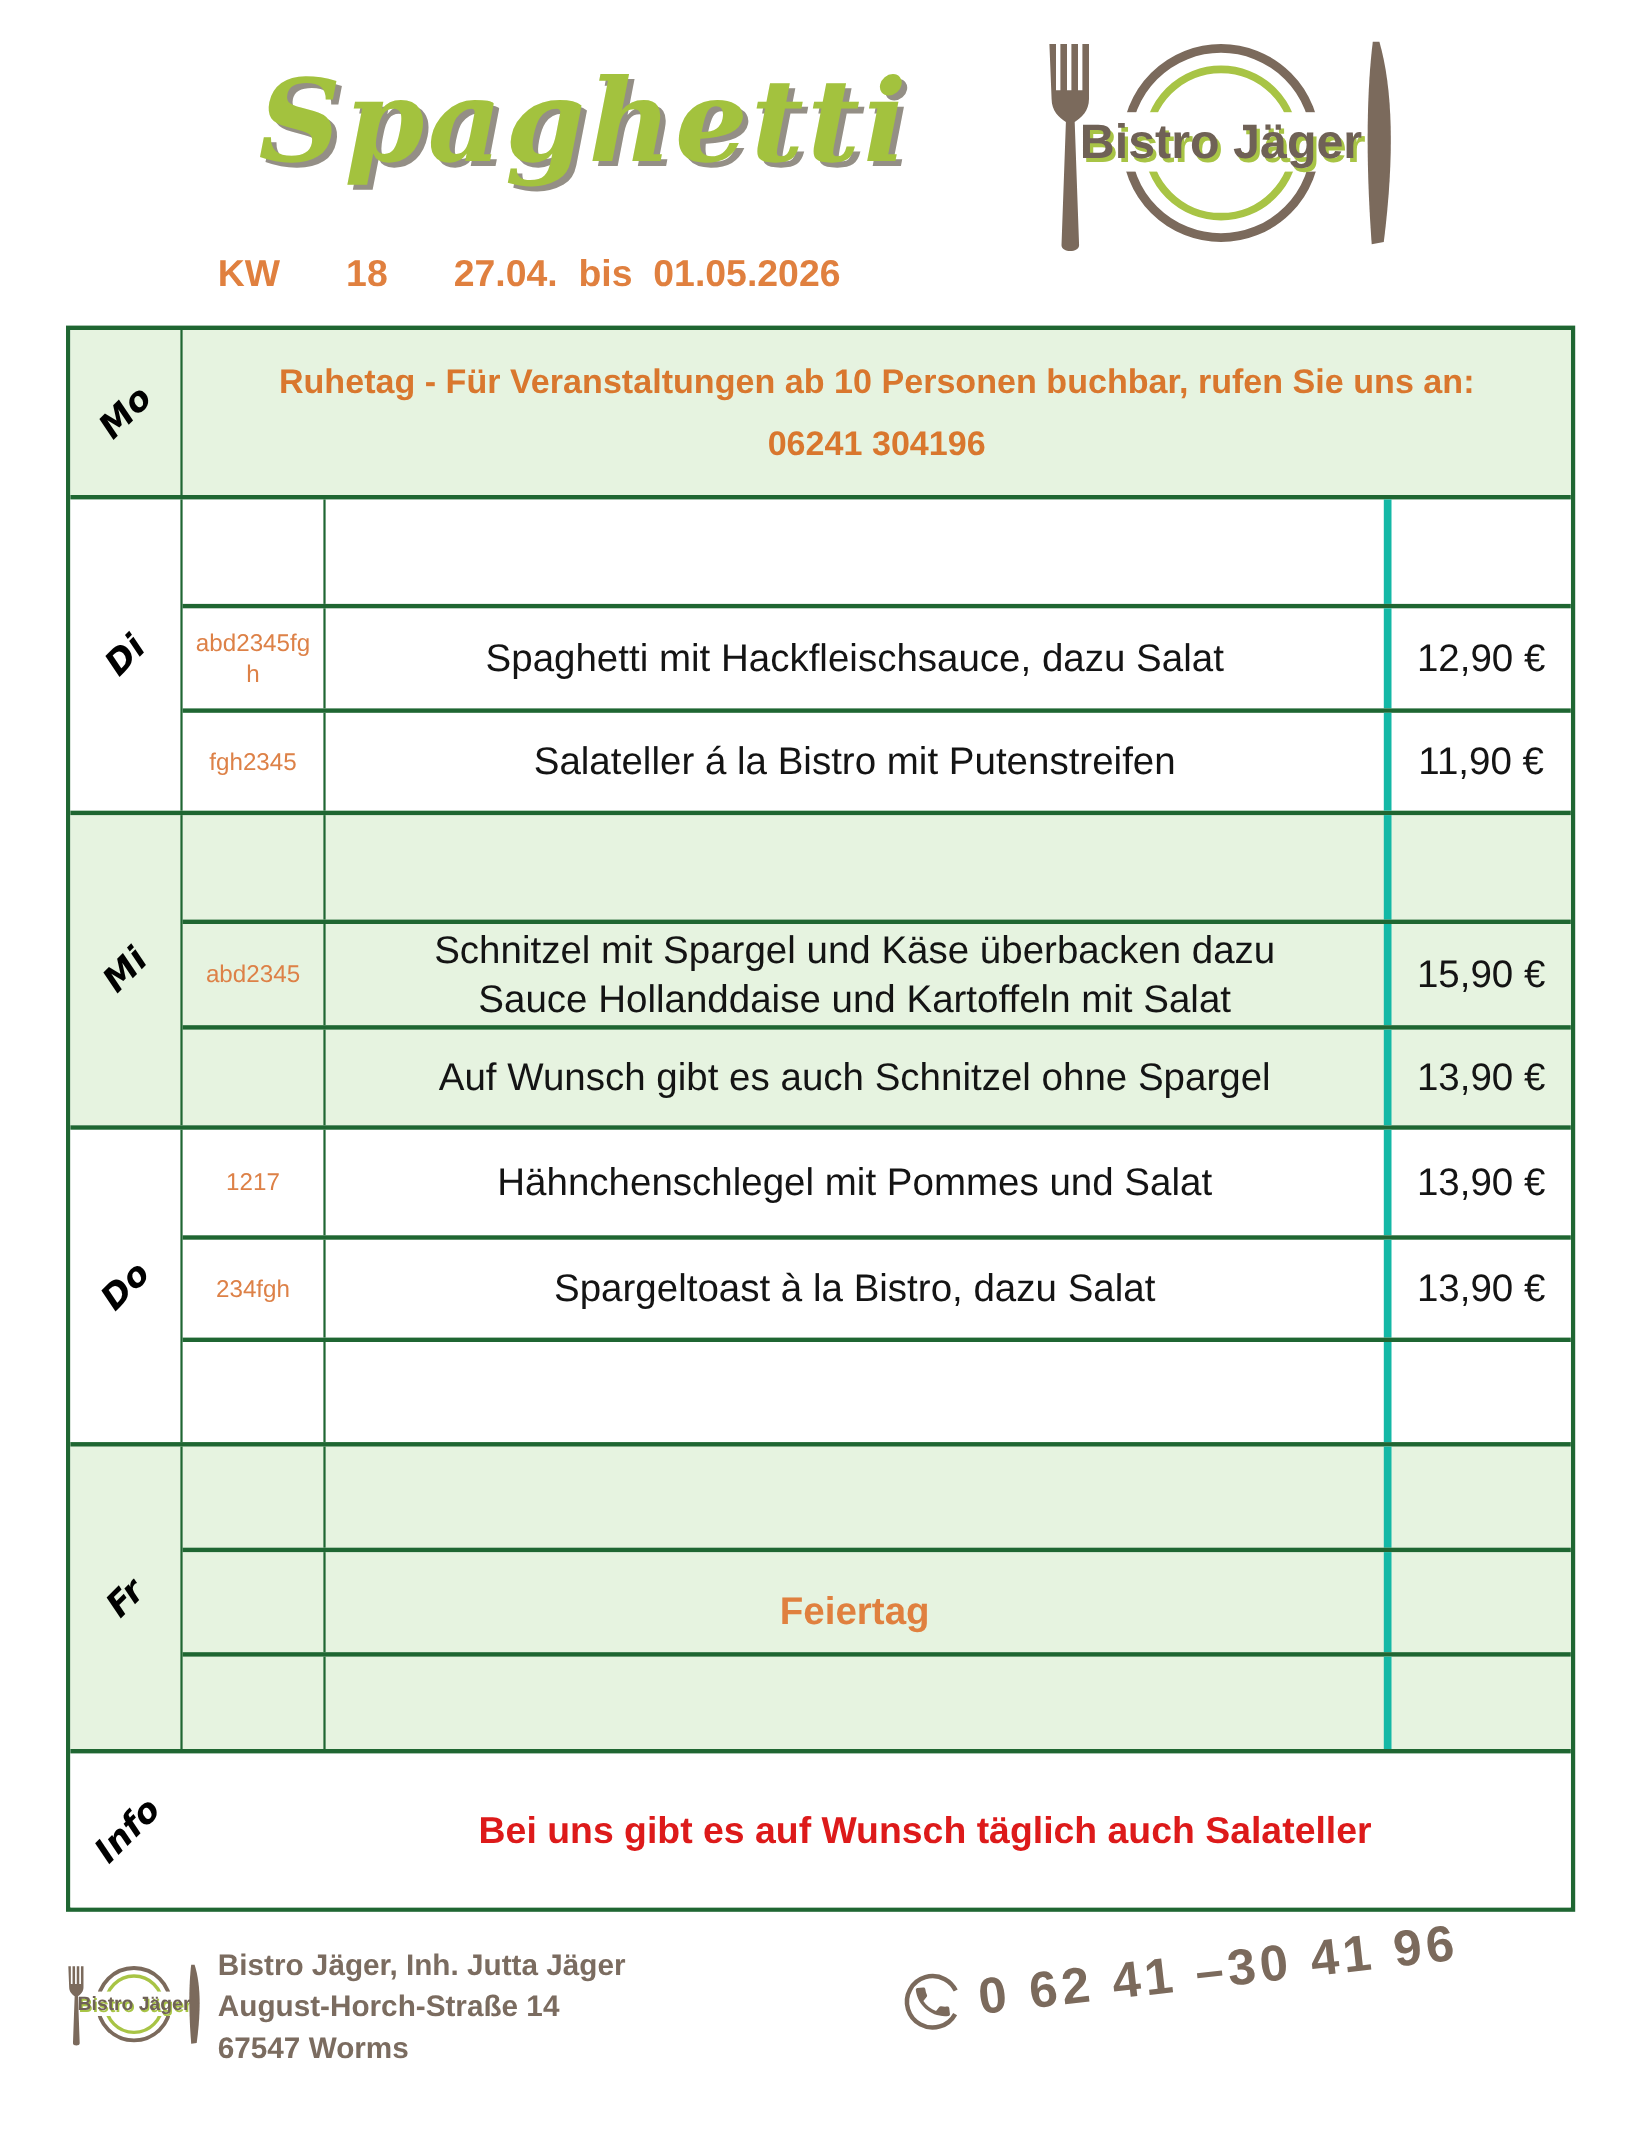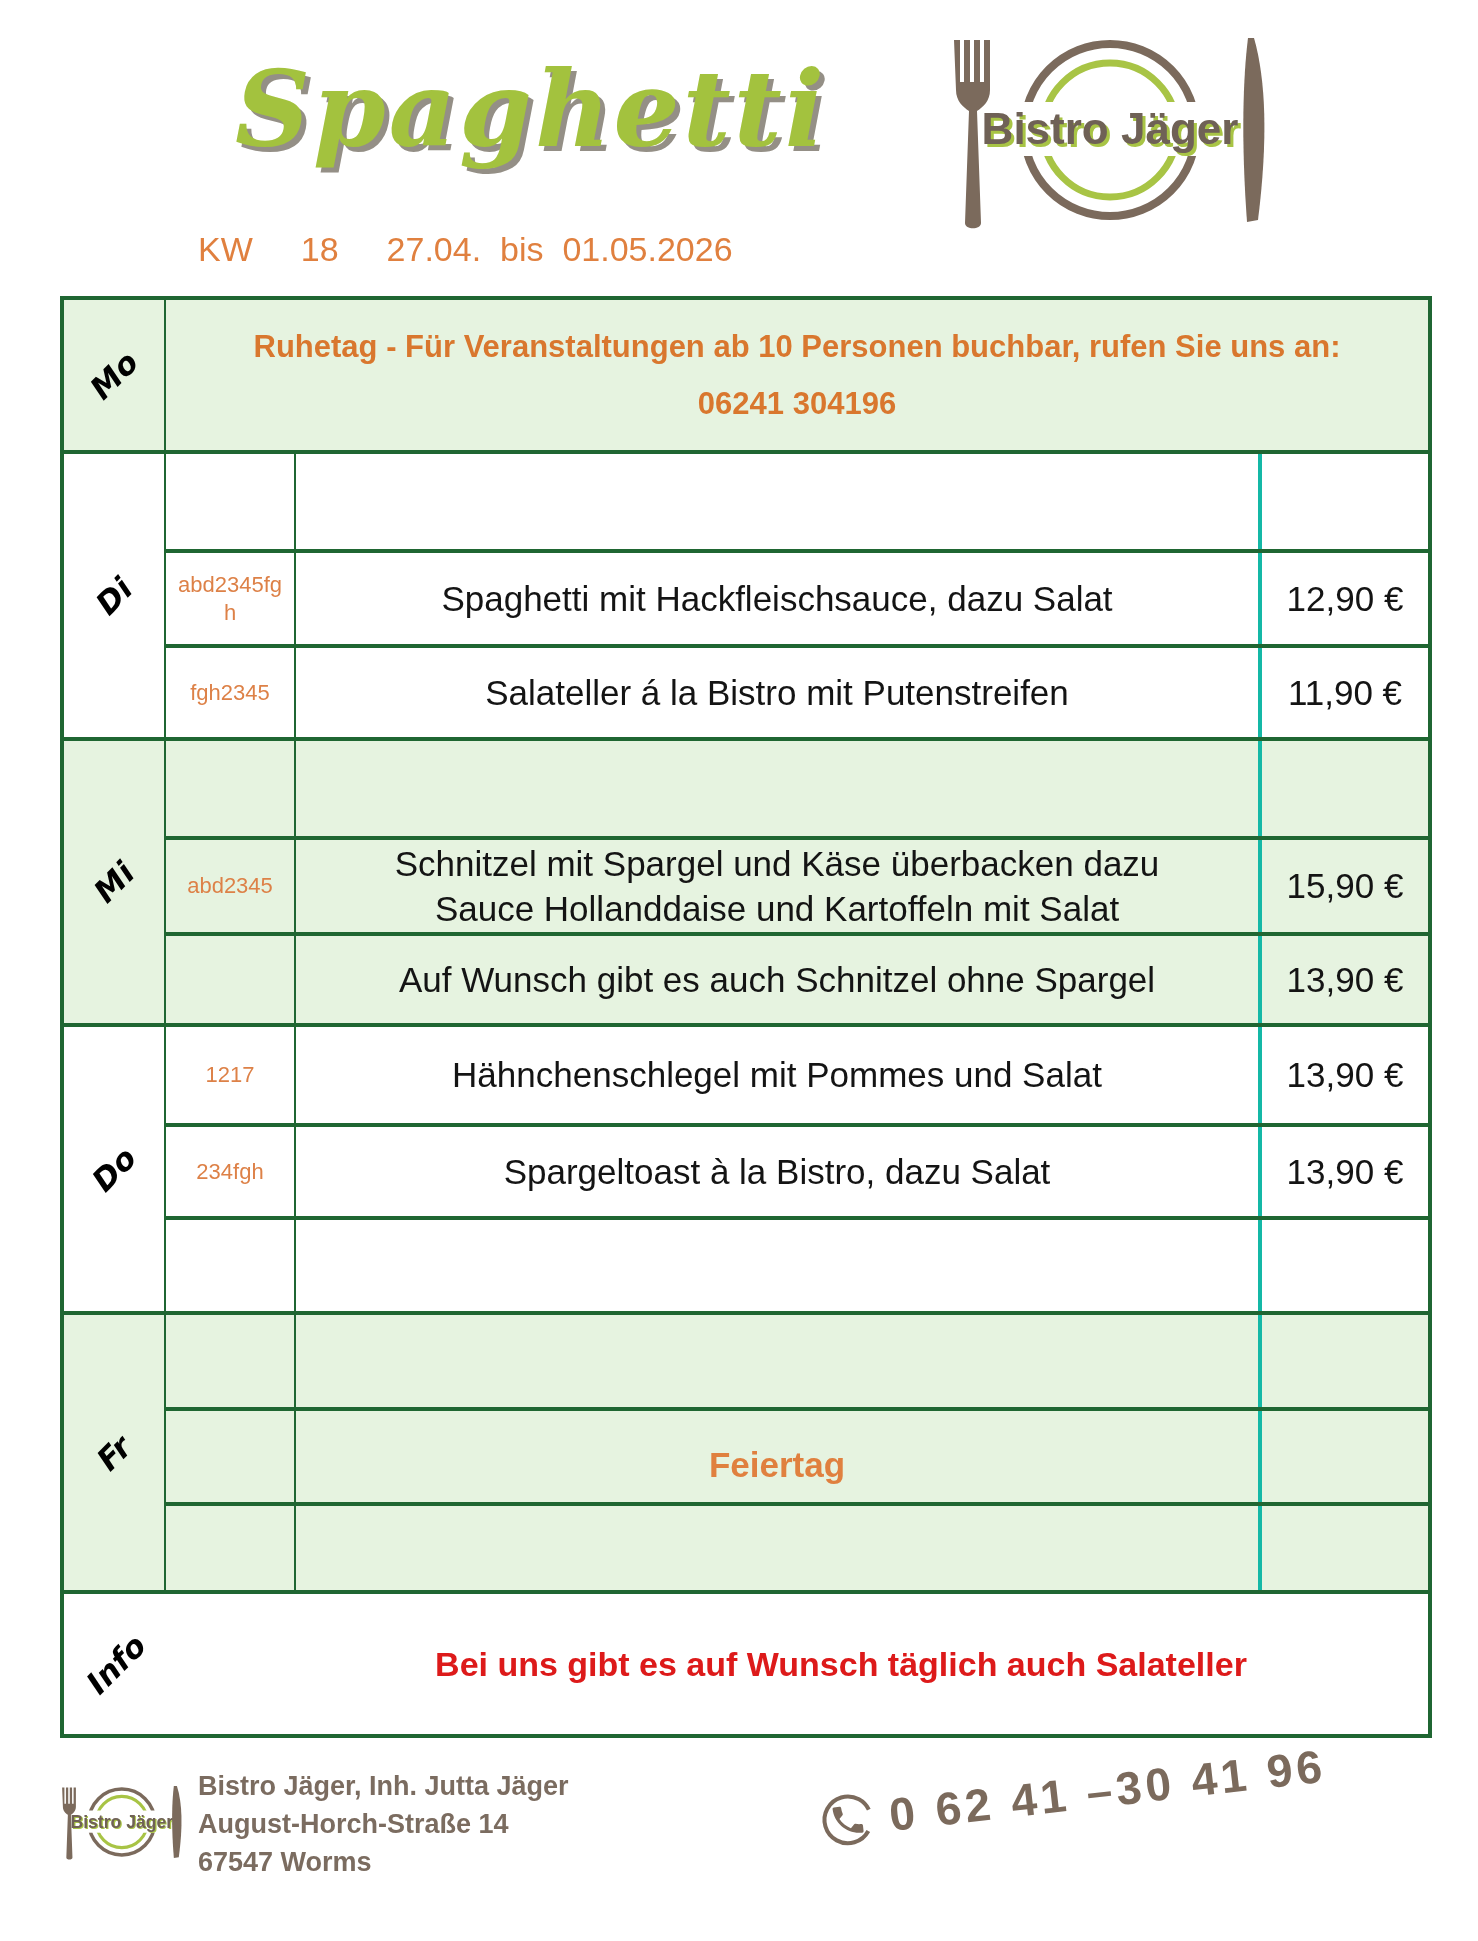--- a/index.html
+++ b/index.html
@@ -8,22 +8,22 @@
     font-family:"Liberation Sans", sans-serif;overflow:hidden;
   }
   
   .title{
     position:absolute;left:235px;top:48px;
     font-family:"DejaVu Serif", serif;font-style:italic;font-weight:bold;
     font-size:104px;letter-spacing:3px;color:#a3c23e;
     text-shadow:5px 5px 0 #948f86;
   }
   .kw-line{
-    position:absolute;left:198px;top:230px;display:flex;gap:48px;
-    font-size:34px;font-weight:normal;color:#e0803f;
+    position:absolute;left:198px;top:230px;display:flex;gap:60px;
+    font-size:34px;font-weight:bold;color:#e0803f;
   }
   .kw-line span{white-space:pre;}
   .logo-header{position:absolute;left:938px;top:26px;}
   
   .menu-table{
     position:absolute;left:60px;top:296px;width:1372px;
     border:4px solid #1f6632;box-sizing:border-box;background:#fff;
   }
   .day-section{display:flex;}
   .day-section + .day-section{border-top:4px solid #1f6632;}
@@ -42,21 +42,21 @@
   .code-cell{
     flex:0 0 130px;border-right:2px solid #1f6632;box-sizing:border-box;
     display:flex;align-items:center;justify-content:center;text-align:center;
     font-size:22px;color:#dd8147;white-space:pre-line;line-height:1.25;padding:2px;
   }
   .dish-cell{
     flex:1;display:flex;align-items:center;justify-content:center;text-align:center;
     font-size:35px;color:#141414;white-space:pre-line;line-height:1.3;padding:0 8px;
   }
   .price-cell{
-    flex:0 0 170px;border-left:4px solid #14b8a6;box-sizing:border-box;
+    flex:0 0 170px;border-left:7px solid #14b8a6;box-sizing:border-box;
     display:flex;align-items:center;justify-content:center;
     font-size:35px;color:#141414;white-space:pre;
   }
   .notice-cell{
     flex:1;display:flex;align-items:center;justify-content:center;text-align:center;
     font-weight:bold;font-size:31px;color:#d9772e;white-space:pre-line;line-height:1.85;
     padding:0 10px;
   }
   .feiertag-row .dish-cell{color:#e0803f;font-weight:bold;margin-top:16px;}
   .info-section{position:relative;}

